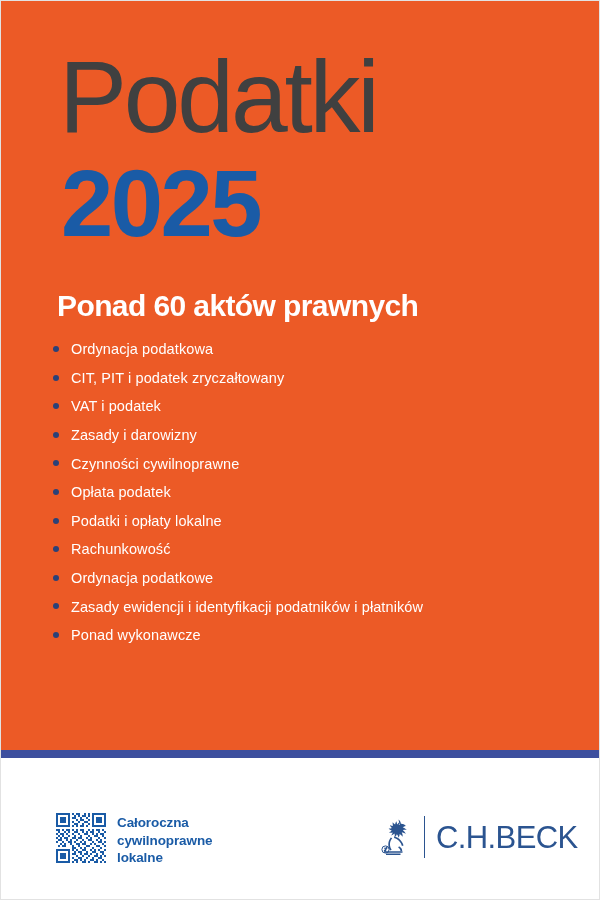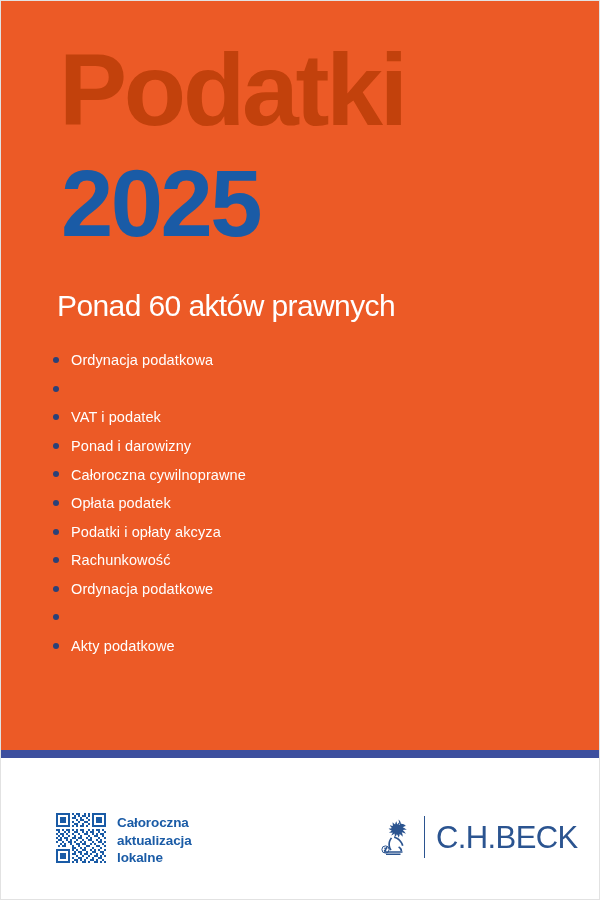--- a/index.html
+++ b/index.html
@@ -41,25 +41,25 @@
     top: 757px;
     width: 600px;
     height: 143px;
     background: #ffffff;
   }
 
   
   .title-main {
     position: absolute;
     left: 58px;
-    top: 37px;
+    top: 44px;
     font-size: 102px;
     line-height: 104px;
-    font-weight: 700;
-    color: #c2410c;
+    font-weight: 400;
+    color: #404040;
     letter-spacing: -3.2px;
     white-space: nowrap;
   }
   .title-year {
     position: absolute;
     left: 60px;
     top: 155px;
     font-size: 94px;
     line-height: 96px;
     font-weight: 700;
@@ -69,31 +69,31 @@
     text-align: right;
   }
 
   
   .subtitle {
     position: absolute;
     left: 56px;
     top: 288px;
     font-size: 30px;
     line-height: 34px;
-    font-weight: 400;
+    font-weight: 700;
     color: #ffffff;
     letter-spacing: -0.6px;
     white-space: nowrap;
   }
 
   
   .bullet-list {
     position: absolute;
     left: 52px;
-    top: 345px;
+    top: 334px;
     width: 520px;
     margin: 0;
     padding: 0;
     list-style: none;
   }
   .bullet-item {
     position: relative;
     height: 28.6px;
     padding-left: 18px;
     display: flex;
@@ -185,55 +185,57 @@
   <div class="title-year">2025</div>
   <div class="subtitle">Ponad 60 aktów prawnych</div>
 
   <ul class="bullet-list">
     <li class="bullet-item">
       <span class="bullet-dot"></span>
       <span class="bullet-label">Ordynacja podatkowa</span>
     </li>
     <li class="bullet-item">
       <span class="bullet-dot"></span>
+      <span class="bullet-label">CIT, PIT i podatek zryczałtowany</span>
     </li>
     <li class="bullet-item">
       <span class="bullet-dot"></span>
       <span class="bullet-label">VAT i podatek</span>
     </li>
     <li class="bullet-item">
       <span class="bullet-dot"></span>
-      <span class="bullet-label">Ponad i darowizny</span>
-    </li>
-    <li class="bullet-item">
-      <span class="bullet-dot"></span>
-      <span class="bullet-label">Całoroczna cywilnoprawne</span>
+      <span class="bullet-label">Zasady i darowizny</span>
+    </li>
+    <li class="bullet-item">
+      <span class="bullet-dot"></span>
+      <span class="bullet-label">Czynności cywilnoprawne</span>
     </li>
     <li class="bullet-item">
       <span class="bullet-dot"></span>
       <span class="bullet-label">Opłata podatek</span>
     </li>
     <li class="bullet-item">
       <span class="bullet-dot"></span>
-      <span class="bullet-label">Podatki i opłaty akcyza</span>
+      <span class="bullet-label">Podatki i opłaty lokalne</span>
     </li>
     <li class="bullet-item">
       <span class="bullet-dot"></span>
       <span class="bullet-label">Rachunkowość</span>
     </li>
     <li class="bullet-item">
       <span class="bullet-dot"></span>
       <span class="bullet-label">Ordynacja podatkowe</span>
     </li>
     <li class="bullet-item">
       <span class="bullet-dot"></span>
-    </li>
-    <li class="bullet-item">
-      <span class="bullet-dot"></span>
-      <span class="bullet-label">Akty podatkowe</span>
+      <span class="bullet-label">Zasady ewidencji i identyfikacji podatników i płatników</span>
+    </li>
+    <li class="bullet-item">
+      <span class="bullet-dot"></span>
+      <span class="bullet-label">Ponad wykonawcze</span>
     </li>
   </ul>
 
   <div class="footer">
 
     <div class="promo-block">
       <svg class="qr-code" viewBox="0 0 25 25" shape-rendering="crispEdges">
         <rect width="25" height="25" fill="#ffffff"></rect>
         <g fill="#1a5ba6">
           <rect x="0" y="0" width="7" height="1"></rect>
@@ -397,21 +399,21 @@
             <rect x="10" y="24" width="1" height="1"></rect>
             <rect x="13" y="24" width="2" height="1"></rect>
             <rect x="16" y="24" width="1" height="1"></rect>
             <rect x="19" y="24" width="2" height="1"></rect>
             <rect x="22" y="24" width="1" height="1"></rect>
             <rect x="24" y="24" width="1" height="1"></rect>
         </g>
       </svg>
       <div class="promo-text">
         <span>Całoroczna</span>
-        <span>aktualizacja</span>
+        <span>cywilnoprawne</span>
         <span>lokalne</span>
       </div>
     </div>
 
     <div class="publisher-block">
       <svg class="griffin-logo" width="40" height="44" viewBox="0 0 40 44">
         <g fill="#2b5490">
           <path d="M25.5 4.5c1.6 1.1 2.3 2.8 2.4 4.7 1.9-.4 3.6.3 4.9 1.7-1.3.1-2.3.6-3.1 1.5 1.7.3 3.1 1.2 4.1 2.7-1.4-.4-2.7-.4-4 .1 1.5.9 2.5 2.2 3 3.9-1.3-1-2.6-1.5-4.1-1.5.8 1.3 1.1 2.7.9 4.2-.7-1.3-1.7-2.2-3-2.8.1 1.4-.3 2.6-1.2 3.7-.1-1.4-.6-2.5-1.6-3.4-.4 1.3-1.2 2.3-2.4 3 .5-1.3.5-2.5.1-3.7-1 1-2.2 1.6-3.6 1.8.9-.8 1.5-1.8 1.8-3-1.3.4-2.6.4-3.9-.1 1.2-.3 2.1-1 2.9-1.9-1.3-.3-2.3-1-3.1-2 1.2.2 2.3 0 3.3-.5-1-.8-1.6-1.8-1.9-3 1 .6 2 .9 3.1.9-.5-1.1-.6-2.3-.4-3.5.6 1 1.4 1.8 2.4 2.3.1-1.3.6-2.4 1.5-3.3-.1 1.2.2 2.2.8 3.1.6-1.3 1.5-2.2 2.7-2.8-.8 1-1.2 2.1-1.3 3.3 1-.9 2.2-1.4 3.5-1.5-1.1.6-1.9 1.4-2.4 2.6"></path>
           <path d="M17.8 22.5c-1.5 1.8-2.3 3.9-2.5 6.2-.1 1.4.1 2.8.5 4.1.3 1 .8 1.9 1.5 2.7l1.4-.9c-.6-.7-1-1.5-1.3-2.4-.4-1.2-.5-2.5-.4-3.7.2-2 .9-3.8 2.2-5.3l-1.4-.7z"></path>
           <path d="M21 23.1c2.1.6 4 1.7 5.5 3.3 1.2 1.3 2 2.8 2.4 4.5l1.6-.4c-.5-2-1.5-3.8-2.9-5.3-1.7-1.8-3.9-3-6.3-3.6l-.3 1.5z"></path>

